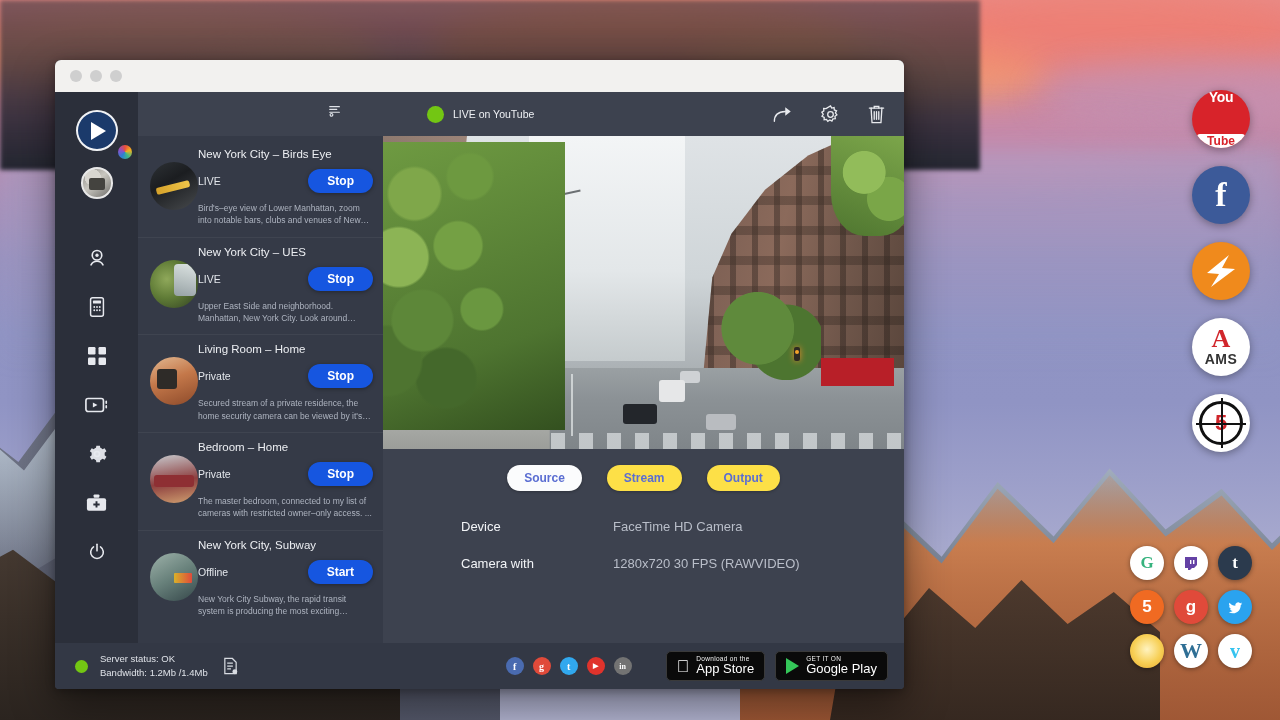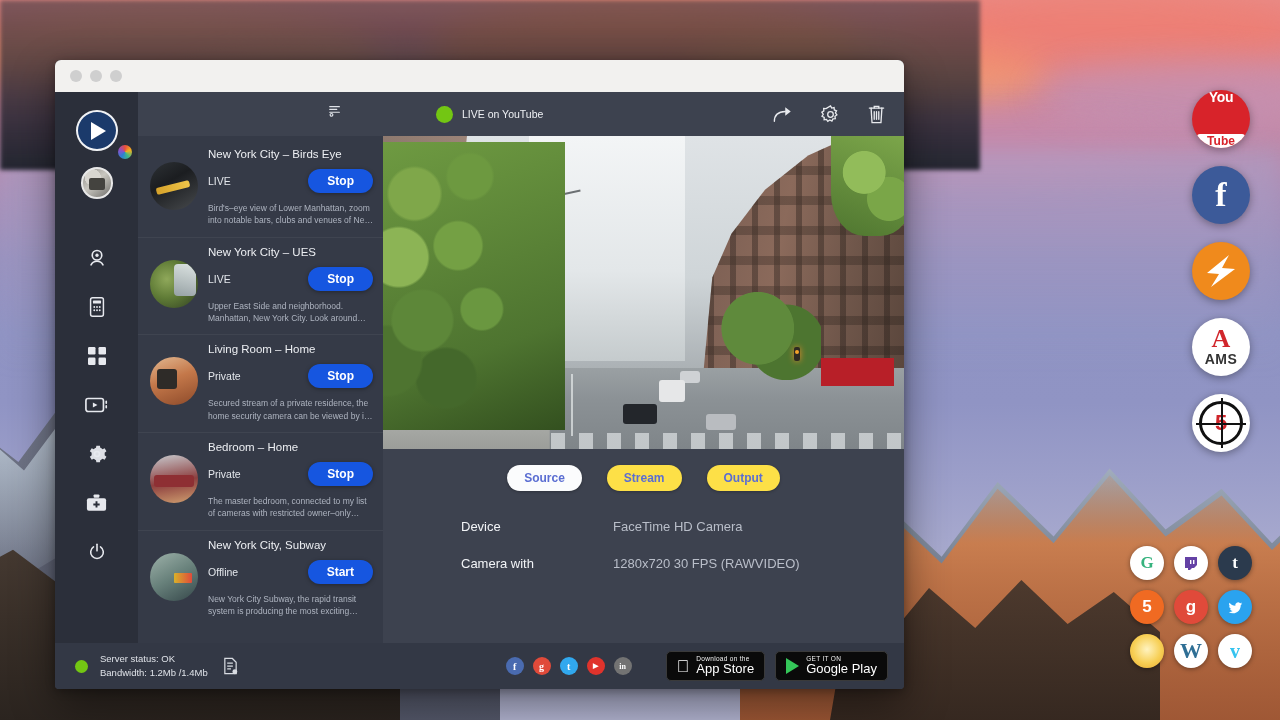--- a/index.html
+++ b/index.html
@@ -206,21 +206,21 @@
     display: flex; flex-direction: column; min-height: 0;
   }
   #list-top {
     height: 44px; flex: none; background: #3d424f;
     display: flex; align-items: center; justify-content: center;
     position: relative;
   }
   #sort-icon { position: absolute; left: 190px; top: 12px; color: #dfe2e8; }
   #list-scroll { flex: 1; overflow: hidden; padding-top: 4px; }
   .cam-row {
-    display: flex; padding: 8px 10px 10px 12px; gap: 10px;
+    display: flex; padding: 8px 10px 10px 12px; 
     border-bottom: 1px solid rgba(255,255,255,.05);
   }
   .cam-thumb {
     width: 48px; height: 48px; border-radius: 50%; flex: none; margin-top: 14px;
     overflow: hidden; position: relative;
   }
   .cam-main { flex: 1; min-width: 0; }
   .cam-title {
     color: #eceef2; font-size: 11.5px; margin-bottom: 9px; white-space: nowrap;
     overflow: hidden; text-overflow: ellipsis;
@@ -268,21 +268,21 @@
     content: ""; position: absolute; right: 6px; top: 20px; width: 18px; height: 10px;
     background: linear-gradient(90deg,#d8b12a,#e04a3a); border-radius: 1px;
   }
 
   
   #main-col { flex: 1; display: flex; flex-direction: column; min-width: 0; background: #3d424f; }
   #topbar {
     height: 44px; flex: none; display: flex; align-items: center;
     padding: 0 18px 0 14px; gap: 10px;
   }
-  #live-wrap { display: flex; align-items: center; gap: 9px; margin-left: 39px; }
+  #live-wrap { display: flex; align-items: center; gap: 9px; margin-left: 30px; }
   #live-dot { width: 17px; height: 17px; border-radius: 50%; background: #73c613; }
   #live-label { color: #eef0f4; font-size: 10.5px; }
   #topbar-spacer { flex: 1; }
   .top-ico { color: #e8eaee; cursor: pointer; margin-left: 16px; display: flex; }
 
   #video {
     height: 313px; flex: none; position: relative; overflow: hidden;
     background: linear-gradient(to bottom, #dfe3e6 0%, #cfd5d8 45%, #8c9296 100%);
   }
   .v-sky {

